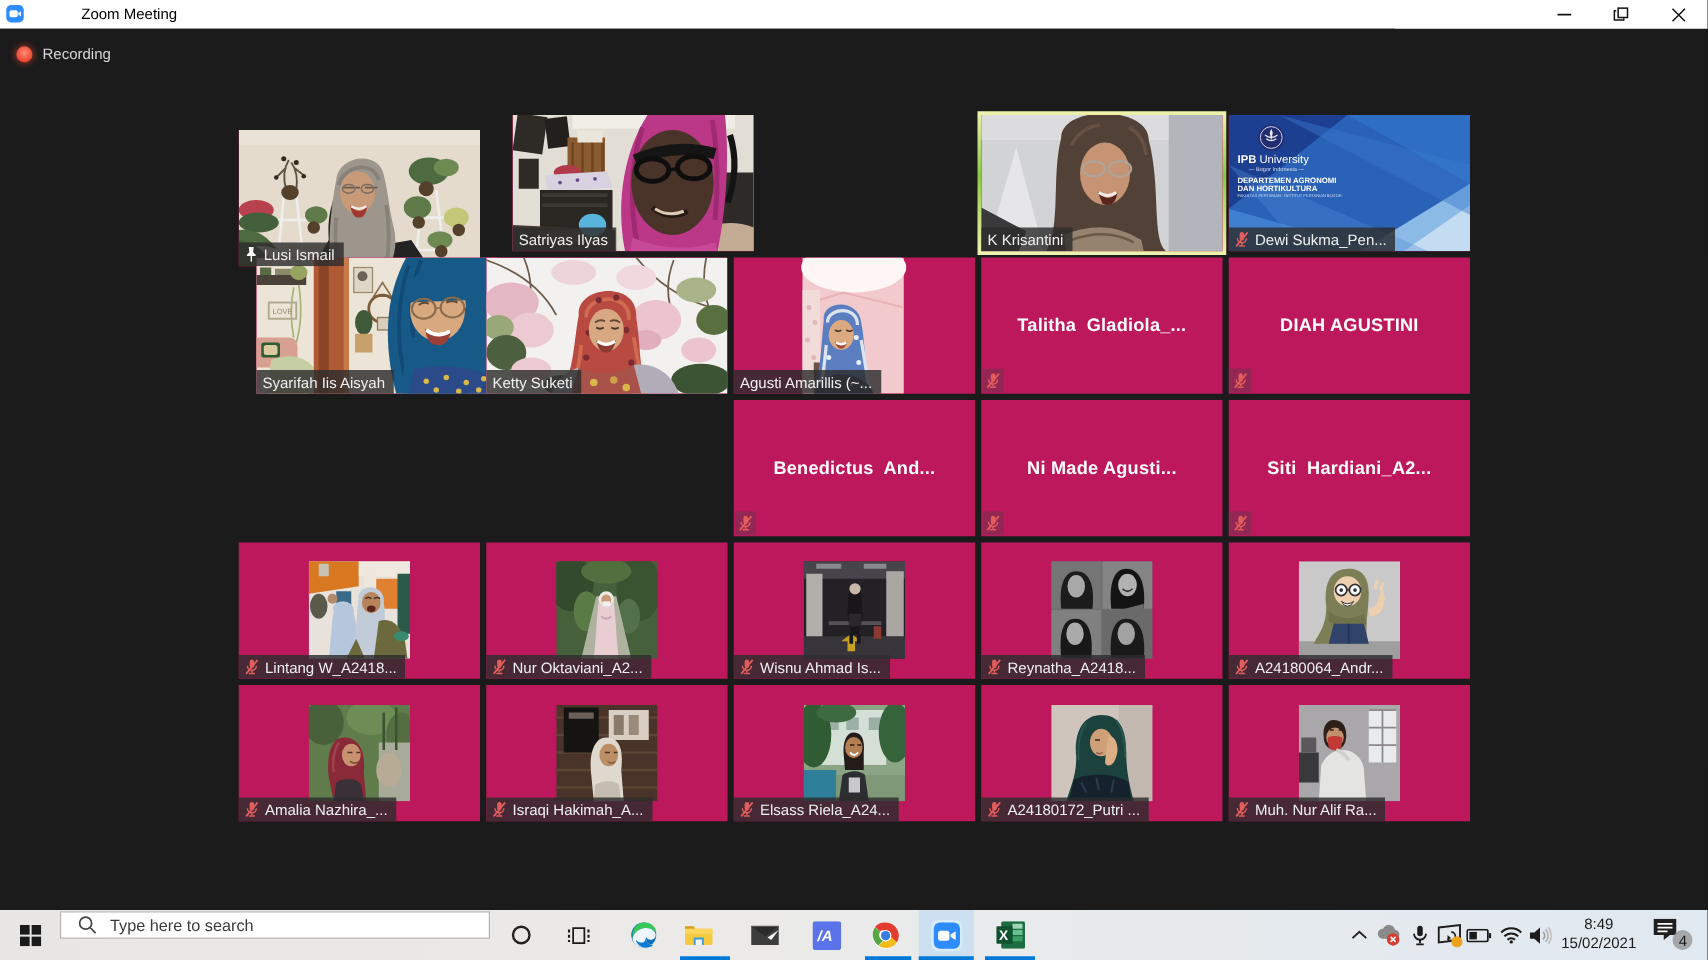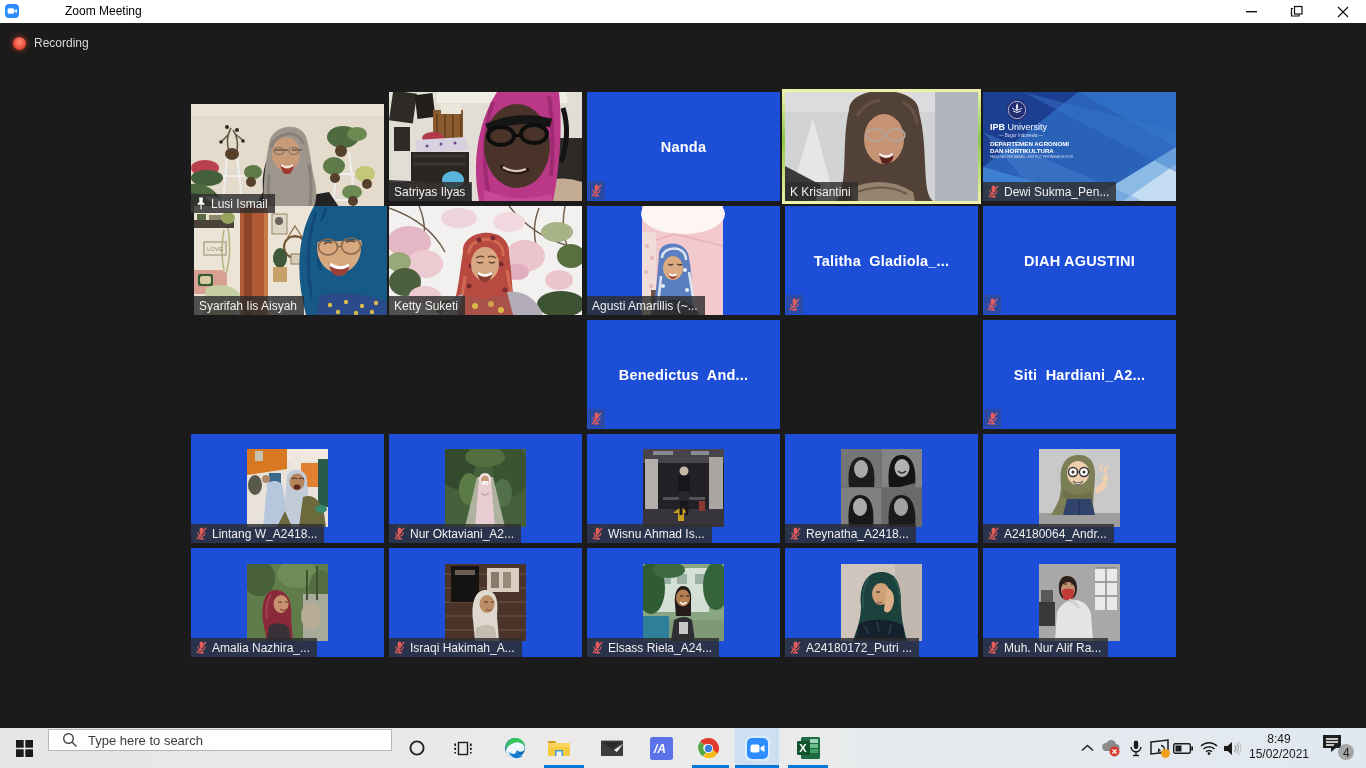--- a/index.html
+++ b/index.html
@@ -5,21 +5,21 @@
 html,body{margin:0;padding:0;width:1366px;height:768px;overflow:hidden;
   font-family:"Liberation Sans",sans-serif;background:#1b1b1b;}
 #titlebar{position:absolute;left:0;top:0;width:1366px;height:23px;background:#fff;}
 #titlebar .ttl{position:absolute;left:25px;top:4px;font-size:12px;color:#000;margin-left:40px;}
 .zicon{position:absolute;left:5px;top:4px;width:14px;height:14px;border-radius:4px;
   background:#2d8cff;}
 .winbtn{position:absolute;top:0;height:23px;width:46px;color:#000;}
 #main{position:absolute;left:0;top:23px;width:1116px;height:705px;background:#1b1b1b;}
 #rec{position:absolute;left:13px;top:13px;display:flex;align-items:center;color:#d8d8d8;font-size:12px;}
 #recdot{width:13px;height:13px;border-radius:50%;background:radial-gradient(circle at 50% 40%,#ff8a75,#e8442e 70%);box-shadow:0 0 5px 1px rgba(230,70,50,.55);margin-right:8px;}
-.tile{position:absolute;width:193px;height:109px;background:#1d4ed8;overflow:hidden;}
+.tile{position:absolute;width:193px;height:109px;background:#be185d;overflow:hidden;}
 .tile > svg{position:absolute;left:0;top:0;display:block;}
 .lbl svg,.micbox svg{position:static;flex:none;}
 .lbl{position:absolute;left:0;bottom:0;height:19px;background:rgba(45,45,45,.82);
   color:#f0f0f0;font-size:12px;display:flex;align-items:center;padding:0 7px 0 5px;
   white-space:nowrap;z-index:5;}
 .lbl .mic{margin-right:5px;}
 .cname{position:absolute;left:0;right:0;top:0;bottom:0;display:flex;align-items:center;
   justify-content:center;color:#fff;font-weight:bold;font-size:14.5px;letter-spacing:.2px;}
 .micbox{position:absolute;left:1px;bottom:1px;width:17px;height:19px;
   background:rgba(70,70,70,.35);display:flex;align-items:center;justify-content:center;z-index:5;}
@@ -91,21 +91,21 @@
    <ellipse cx="103" cy="47" rx="5" ry="3.5" fill="none" stroke="#7a7068" stroke-width="1.2"></ellipse>
    <path d="M89 60 q7 9 14 1 q-2 10 -7 9 q-5 1 -7 -10 Z" fill="#a03830"></path>
    <path d="M90 61 q6 4 12 0" stroke="#f2ece4" stroke-width="2" fill="none"></path>
   </svg>
   <div class="lbl"><svg class="mic" width="10" height="13" viewBox="0 0 10 13">
           <path d="M3 0.5 h4 l-0.5 4.2 l2 2.1 v0.9 H1.5 v-0.9 l2-2.1 Z" fill="#fff"></path>
           <rect x="4.5" y="7.7" width="1.1" height="4.6" fill="#fff"></rect>
         </svg>Lusi Ismail</div>
   </div>
 
-  <div class="tile" style="left:389px;top:69px">
+  <div class="tile" style="left:410px;top:69px">
   <svg width="193" height="109" viewBox="0 0 193 109">
    <rect width="193" height="109" fill="#e2ded6"></rect>
    <rect x="48" y="0" width="130" height="11" fill="#f0ede6"></rect>
    <rect x="2" y="0" width="24" height="30" fill="#2e2a26" transform="rotate(8 14 15)"></rect>
    <rect x="27" y="2" width="18" height="24" fill="#231f1c" transform="rotate(-7 36 14)"></rect>
    <rect x="5" y="35" width="16" height="24" fill="#2e2a26"></rect>
    <rect x="44" y="18" width="30" height="38" fill="#8a5a30"></rect>
    <path d="M48 22 v30 M56 20 v32 M64 20 v32 M72 22 v30" stroke="#6d451f" stroke-width="2"></path>
    <rect x="52" y="12" width="20" height="10" fill="#eae6dc"></rect>
    <ellipse cx="44" cy="46" rx="11" ry="6" fill="#b03a4a"></ellipse>
@@ -128,32 +128,20 @@
    <ellipse cx="112" cy="44" rx="13" ry="9" fill="none" stroke="#0e0e0e" stroke-width="4"></ellipse>
    <ellipse cx="145" cy="42" rx="13" ry="9" fill="none" stroke="#0e0e0e" stroke-width="4"></ellipse>
    <path d="M124 44 l8 -1" stroke="#0e0e0e" stroke-width="3"></path>
    <path d="M112 74 q13 11 28 3" stroke="#241812" stroke-width="4" fill="none"></path>
    <path d="M114 75 q11 7 23 2" stroke="#dcc8b4" stroke-width="2.4" fill="none"></path>
    <path d="M96 98 q32 14 66 4 L164 109 L94 109 Z" fill="#c84898"></path>
   </svg>
   <div class="lbl">Satriyas Ilyas</div>
   </div>
 
-  <div class="tile" style="left:587px;top:69px">
-   <div class="cname">Nanda</div>
-   <div class="micbox">
-        <svg width="11" height="13" viewBox="0 0 11 13">
-          <rect x="3.7" y="0.5" width="3.6" height="6.8" rx="1.8" fill="#e45d5d"></rect>
-          <path d="M1.9 5.6 a3.6 3.6 0 0 0 7.2 0" fill="none" stroke="#e45d5d" stroke-width="1.2"></path>
-          <rect x="4.9" y="9.2" width="1.2" height="1.9" fill="#e45d5d"></rect>
-          <rect x="2.9" y="11.1" width="5.2" height="1.3" rx="0.6" fill="#e45d5d"></rect>
-          <path d="M0.9 12.1 L10.1 0.9" stroke="#e45d5d" stroke-width="1.4"></path>
-        </svg>
-      </div>
-  </div>
 
   <div style="position:absolute;left:782px;top:66px;width:199px;height:115px;background:linear-gradient(180deg,#eef3ae 0%,#8cc843 45%,#a5d254 55%,#eef3ae 100%);">
    <div class="tile" style="left:3px;top:3px">
    <svg width="193" height="109" viewBox="0 0 193 109">
     <rect width="193" height="109" fill="#d2d3d5"></rect>
     <rect x="0" width="193" height="20" fill="#dcdcde"></rect>
     <rect x="150" y="0" width="43" height="109" fill="#b2b6bc"></rect>
     <path d="M28 26 L50 109 L4 109 Z" fill="#e6e6e8"></path>
     <path d="M0 74 L36 93 L30 109 L0 109 Z" fill="#3a3a3c"></path>
     <path d="M64 18 C64 -8 134 -8 134 20 C144 58 136 100 148 109 L52 109 C64 88 56 50 64 18 Z" fill="#524136"></path>
@@ -192,21 +180,21 @@
   </svg>
   <div class="lbl"><svg class="mic" width="11" height="13" viewBox="0 0 11 13">
           <rect x="3.7" y="0.5" width="3.6" height="6.8" rx="1.8" fill="#e45d5d"></rect>
           <path d="M1.9 5.6 a3.6 3.6 0 0 0 7.2 0" fill="none" stroke="#e45d5d" stroke-width="1.2"></path>
           <rect x="4.9" y="9.2" width="1.2" height="1.9" fill="#e45d5d"></rect>
           <rect x="2.9" y="11.1" width="5.2" height="1.3" rx="0.6" fill="#e45d5d"></rect>
           <path d="M0.9 12.1 L10.1 0.9" stroke="#e45d5d" stroke-width="1.4"></path>
         </svg>Dewi Sukma_Pen...</div>
   </div>
 
-  <div class="tile" style="left:194px;top:183px">
+  <div class="tile" style="left:205px;top:183px">
   <svg width="193" height="109" viewBox="0 0 193 109">
    <rect width="193" height="109" fill="#ece4d6"></rect>
    <rect x="0" y="14" width="40" height="8" fill="#4a4238"></rect>
    <rect x="3" y="8" width="9" height="6" fill="#5a6a45"></rect>
    <rect x="15" y="9" width="14" height="5" fill="#8a8a6a"></rect>
    <ellipse cx="34" cy="12" rx="7" ry="6" fill="#97a45f"></ellipse>
    <path d="M34 22 q4 26 -2 46 M30 24 q-4 20 0 40" stroke="#a8b47a" stroke-width="1.4" fill="none"></path>
    <rect x="10" y="36" width="22" height="13" fill="none" stroke="#b0a890" stroke-width="1.5"></rect>
    <text x="13" y="45" font-size="6" fill="#9a8a70">LOVE</text>
    <path d="M0 64 h26 q7 0 7 8 v16 h-33 Z" fill="#d8a090"></path>
@@ -349,20 +337,32 @@
         <svg width="11" height="13" viewBox="0 0 11 13">
           <rect x="3.7" y="0.5" width="3.6" height="6.8" rx="1.8" fill="#e45d5d"></rect>
           <path d="M1.9 5.6 a3.6 3.6 0 0 0 7.2 0" fill="none" stroke="#e45d5d" stroke-width="1.2"></path>
           <rect x="4.9" y="9.2" width="1.2" height="1.9" fill="#e45d5d"></rect>
           <rect x="2.9" y="11.1" width="5.2" height="1.3" rx="0.6" fill="#e45d5d"></rect>
           <path d="M0.9 12.1 L10.1 0.9" stroke="#e45d5d" stroke-width="1.4"></path>
         </svg>
       </div>
   </div>
 
+  <div class="tile" style="left:785px;top:297px">
+   <div class="cname">Ni Made Agusti...</div>
+   <div class="micbox">
+        <svg width="11" height="13" viewBox="0 0 11 13">
+          <rect x="3.7" y="0.5" width="3.6" height="6.8" rx="1.8" fill="#e45d5d"></rect>
+          <path d="M1.9 5.6 a3.6 3.6 0 0 0 7.2 0" fill="none" stroke="#e45d5d" stroke-width="1.2"></path>
+          <rect x="4.9" y="9.2" width="1.2" height="1.9" fill="#e45d5d"></rect>
+          <rect x="2.9" y="11.1" width="5.2" height="1.3" rx="0.6" fill="#e45d5d"></rect>
+          <path d="M0.9 12.1 L10.1 0.9" stroke="#e45d5d" stroke-width="1.4"></path>
+        </svg>
+      </div>
+  </div>
 
   <div class="tile" style="left:983px;top:297px">
    <div class="cname">Siti&nbsp; Hardiani_A2...</div>
    <div class="micbox">
         <svg width="11" height="13" viewBox="0 0 11 13">
           <rect x="3.7" y="0.5" width="3.6" height="6.8" rx="1.8" fill="#e45d5d"></rect>
           <path d="M1.9 5.6 a3.6 3.6 0 0 0 7.2 0" fill="none" stroke="#e45d5d" stroke-width="1.2"></path>
           <rect x="4.9" y="9.2" width="1.2" height="1.9" fill="#e45d5d"></rect>
           <rect x="2.9" y="11.1" width="5.2" height="1.3" rx="0.6" fill="#e45d5d"></rect>
           <path d="M0.9 12.1 L10.1 0.9" stroke="#e45d5d" stroke-width="1.4"></path>

